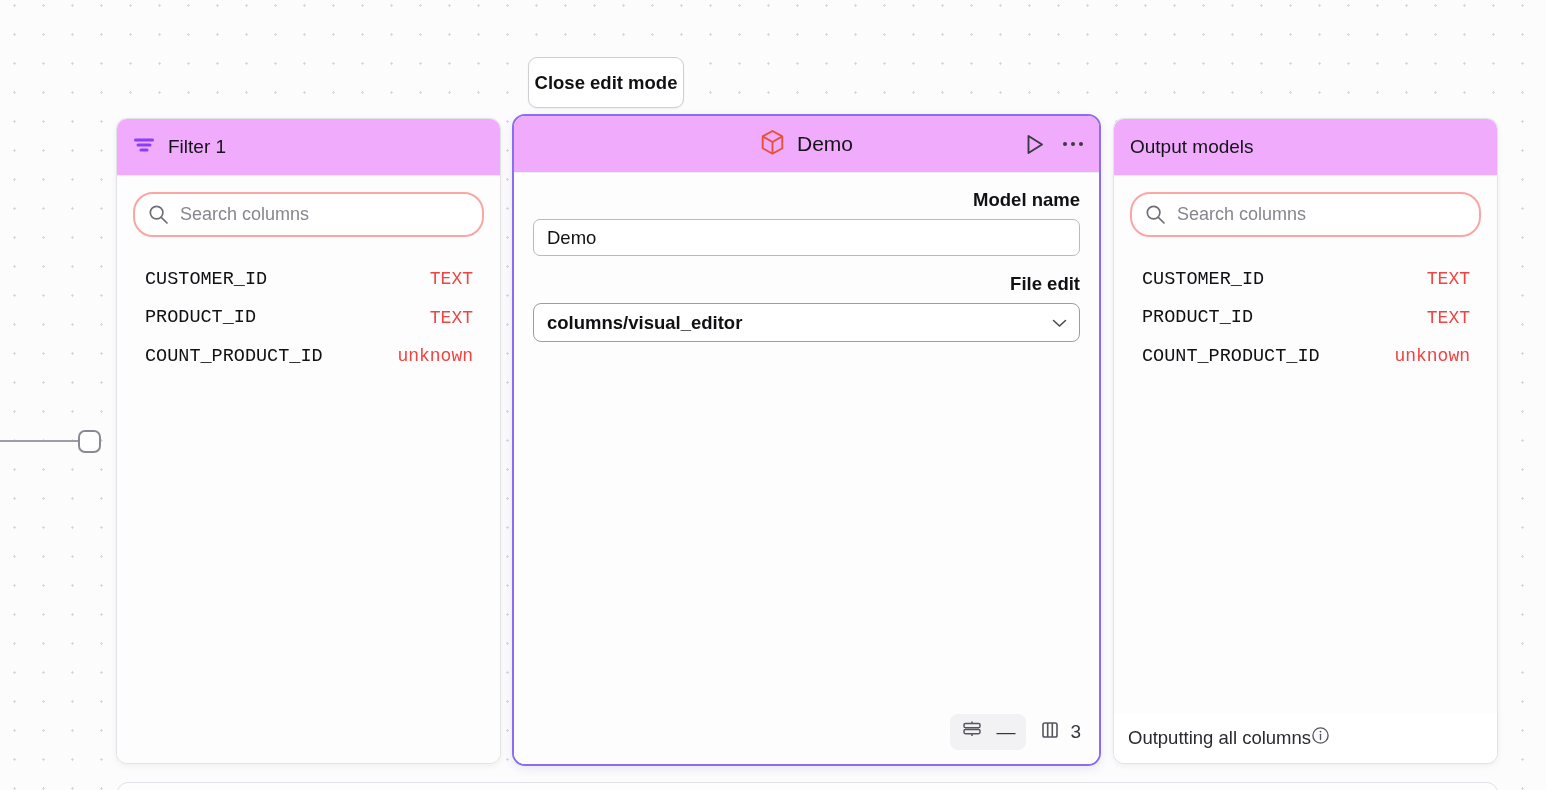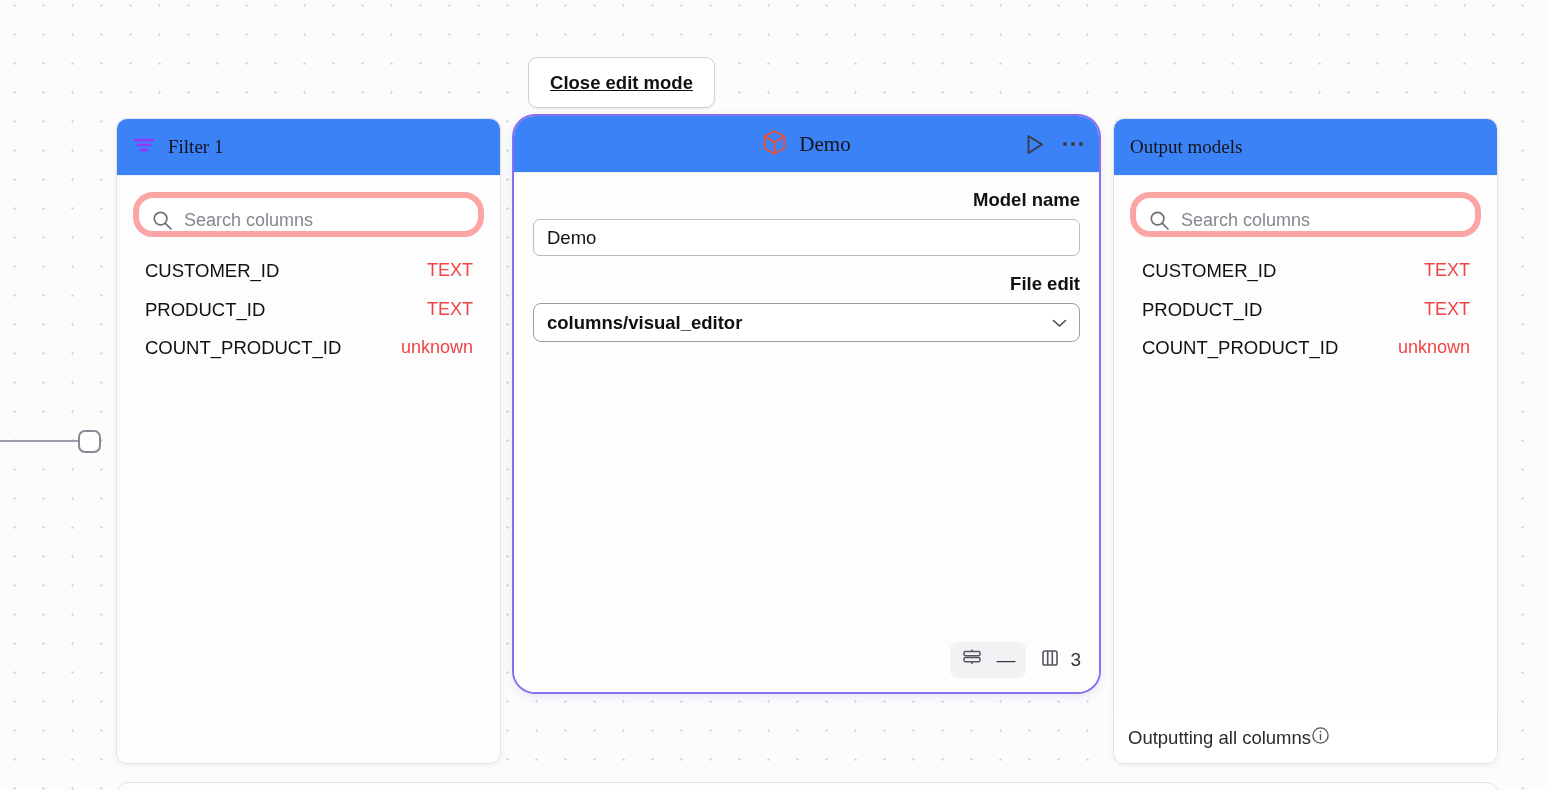--- a/index.html
+++ b/index.html
@@ -19,72 +19,70 @@
     background-image: radial-gradient(circle, #d8d8de 1.1px, transparent 1.2px);
     background-size: 29px 29px;
     background-position: 0px 20px;
   }
 
   
   .close-edit-btn {
     position: absolute;
     left: 528px;
     top: 57px;
-    width: 187px;
+    width: 156px;
     height: 51px;
     background: #ffffff;
     border: 1px solid #cfcfd6;
     border-radius: 9px;
     font-size: 18.5px;
     font-weight: bold;
     color: #111114;
     cursor: pointer;
     font-family: "Liberation Sans", sans-serif;
     box-shadow: 0 1px 2px rgba(16,16,30,0.06);
-    text-decoration: underline;
   }
 
   
   .panel {
     position: absolute;
     background: #ffffff;
     border: 1px solid #e2e2e8;
     border-radius: 11px;
     box-shadow: 0 2px 6px rgba(20,20,40,0.055);
     display: flex;
     flex-direction: column;
     overflow: hidden;
   }
   .panel-header {
     height: 57px;
     flex: 0 0 57px;
     display: flex;
     align-items: center;
     padding: 0 16px;
     border-bottom: 1px solid #eeeef2;
-    background: #3b82f6;
-    font-family: Liberation Serif, serif;
+    background: #f0abfc;
   }
   .panel-title {
     font-size: 19px;
     color: #141418;
   }
   .panel-body {
     flex: 1 1 auto;
     padding: 16px 16px 0 16px;
     background: #fdfdfe;
     overflow: hidden;
   }
 
   
   .search-box {
     display: flex;
-    align-items: flex-end;
+    align-items: center;
     height: 45px;
-    border: 6px solid #fca5a5;
+    border: 2px solid #fca5a5;
     border-radius: 20px;
     background: #ffffff;
     padding: 0 13px;
     gap: 11px;
   }
   .search-box svg { display: block; flex: 0 0 auto; }
   .search-box input {
     border: none;
     outline: none;
     font-size: 18px;
@@ -92,46 +90,47 @@
     background: transparent;
     width: 100%;
     font-family: "Liberation Sans", sans-serif;
   }
   .search-box input::placeholder { color: #86868f; }
 
   
   .col-list { margin-top: 23px; }
   .col-row {
     display: flex;
-    align-items: flex-start;
+    align-items: center;
     justify-content: space-between;
     padding: 0 11px 0 12px;
     height: 38.5px;
     gap: 13px;
+    font-family: Liberation Mono, monospace;
   }
   .col-name {
     font-size: 18.5px;
     color: #111114;
     white-space: nowrap;
   }
   .col-type {
     font-size: 18px;
     color: #ef4444;
     white-space: nowrap;
   }
 
   
   #filter-panel { left: 116px; top: 118px; width: 385px; height: 646px; }
   .filter-icon { flex: 0 0 auto; margin-right: 13px; display: block; }
 
   
   #demo-panel {
-    left: 512px; top: 114px; width: 589px; height: 580px;
+    left: 512px; top: 114px; width: 589px; height: 652px;
     border: 2.5px solid #8b6df0;
-    border-radius: 23px;
+    border-radius: 13px;
     box-shadow: 0 3px 10px rgba(60,40,160,0.10);
   }
   #demo-panel .panel-header {
     justify-content: center;
     position: relative;
     padding: 0 18px;
   }
   .demo-title-group { display: flex; align-items: center; gap: 12px; }
   .demo-title { font-size: 21px; color: #141418; }
   .header-actions {

